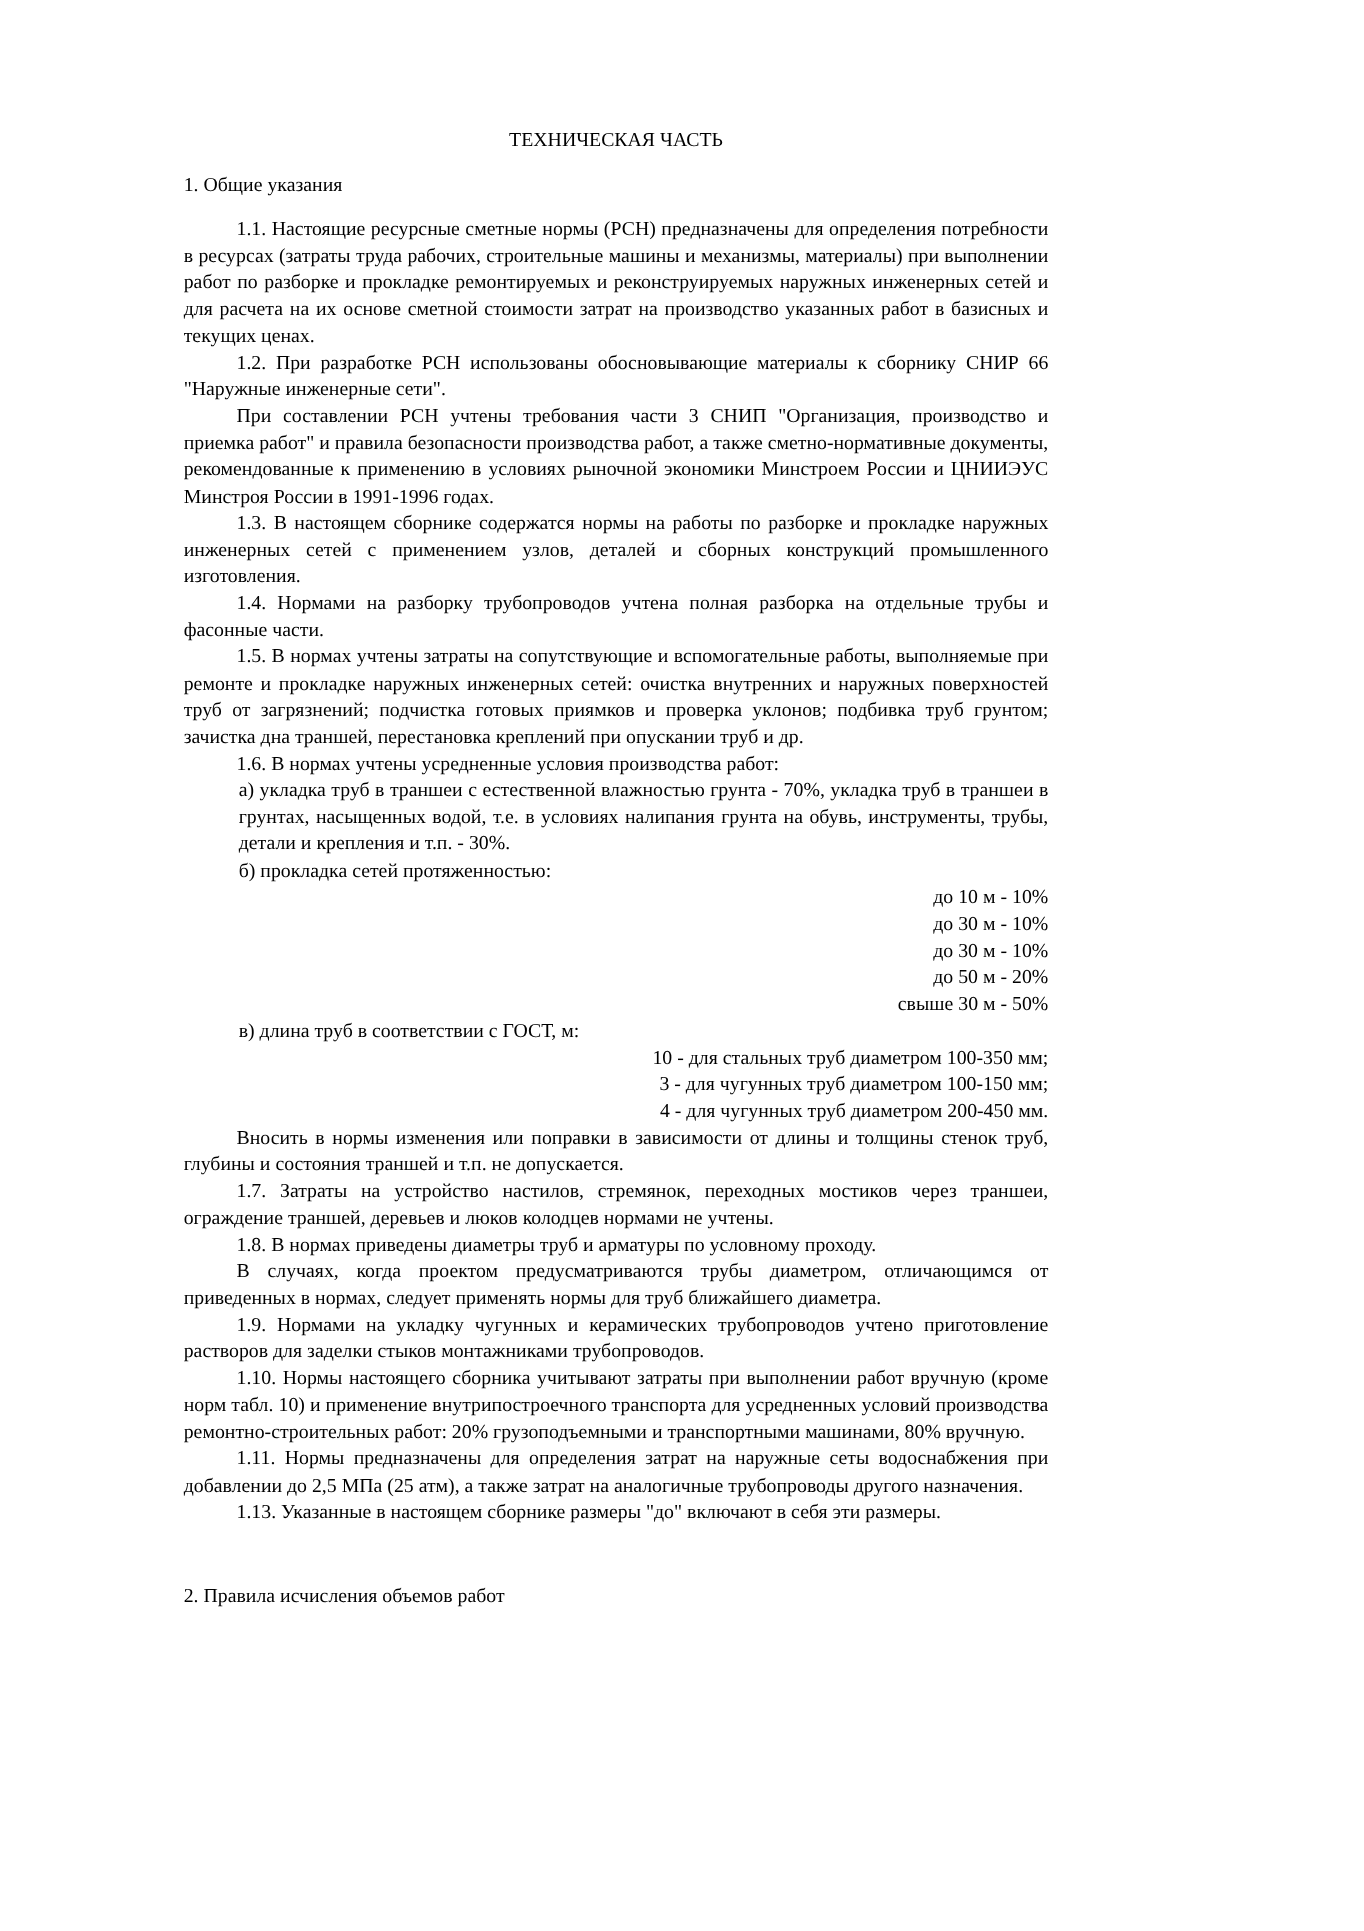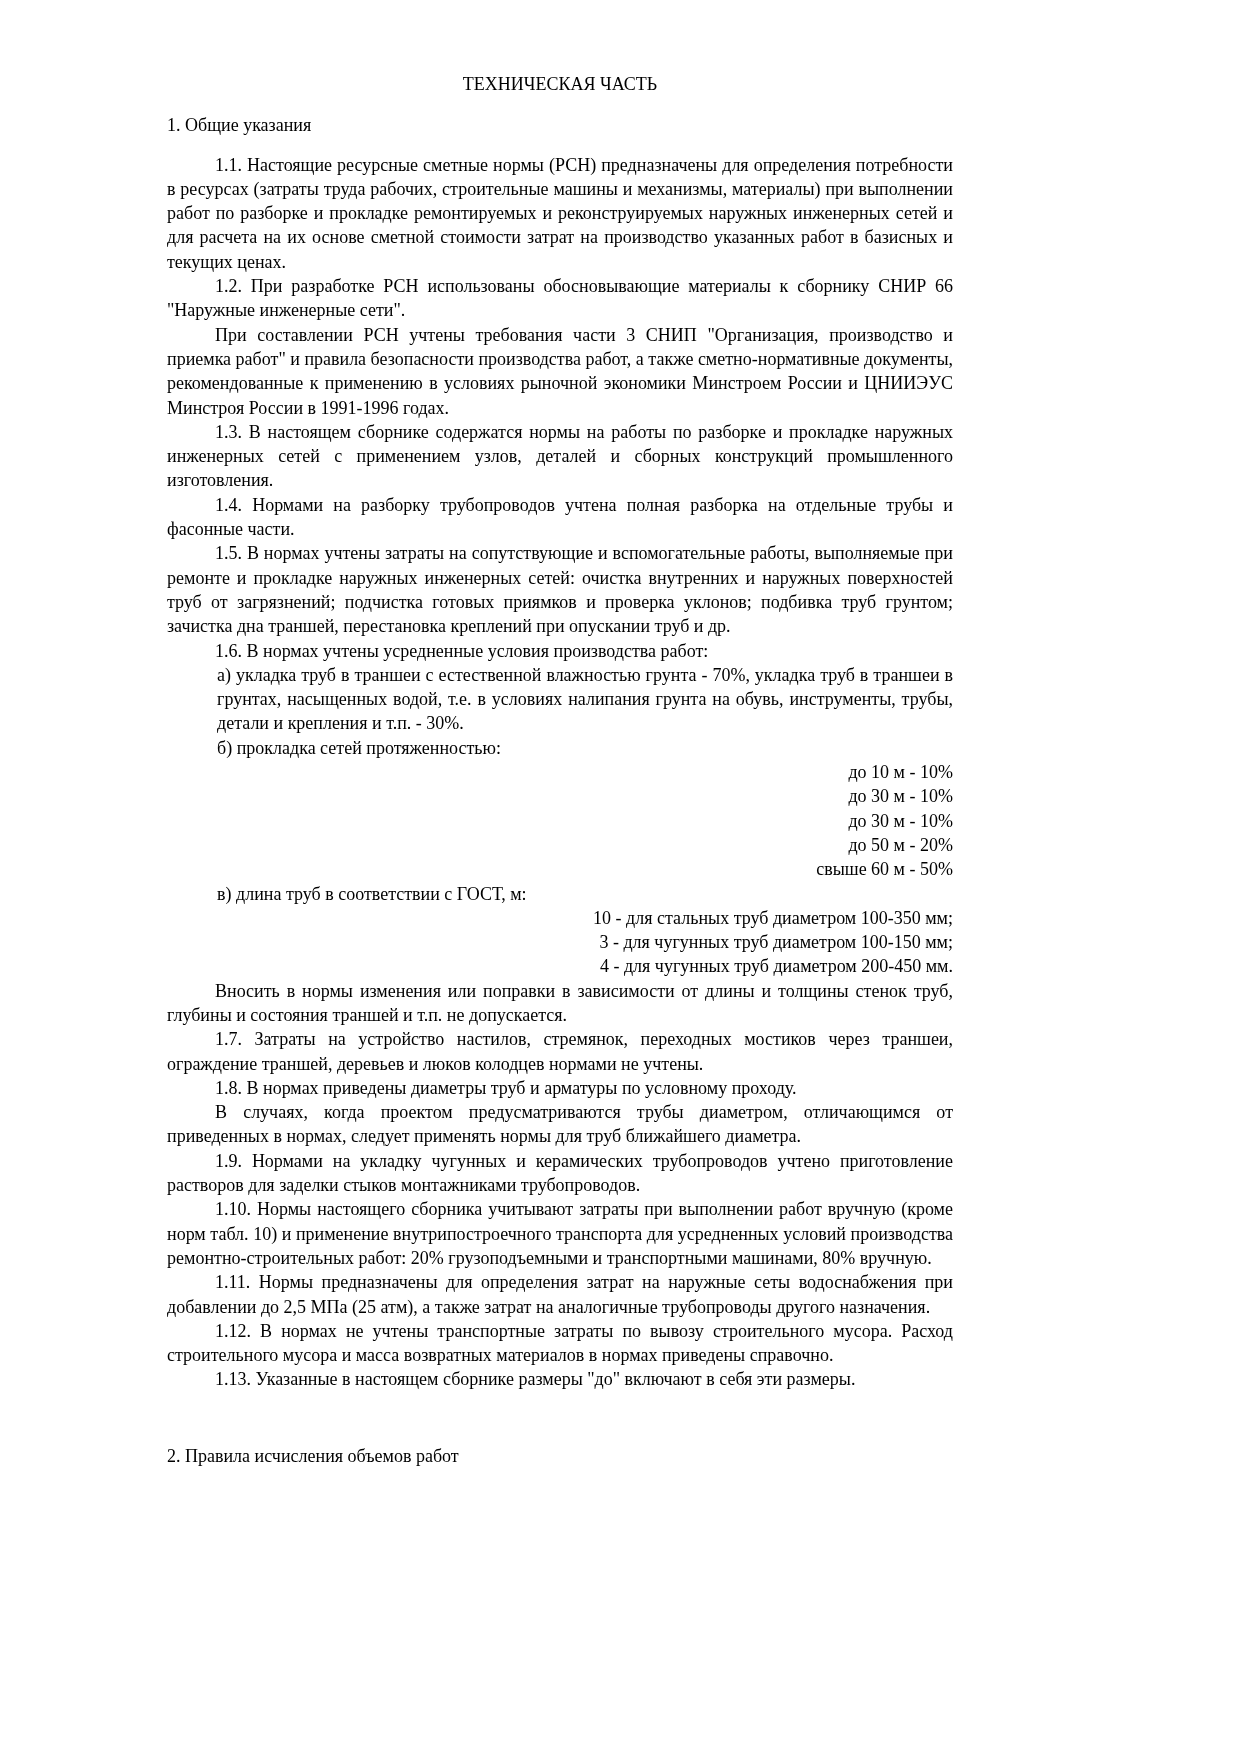--- a/index.html
+++ b/index.html
@@ -6,21 +6,21 @@
     margin: 0;
     padding: 0;
     background: #ffffff;
   }
   .page {
     position: relative;
     width: 1136px;
     height: 1755px;
     background: #ffffff;
     box-sizing: border-box;
-    padding: 72px 183px 0 167px;
+    padding: 115px 183px 0 167px;
     font-family: "Liberation Serif", serif;
     font-size: 18px;
     line-height: 24.3px;
     color: #000000;
     overflow: hidden;
   }
   .doc-title {
     font-size: 18px;
     font-weight: normal;
     text-align: center;
@@ -66,30 +66,29 @@
   <p class="para">1.3. В настоящем сборнике содержатся нормы на работы по разборке и прокладке наружных инженерных сетей с применением узлов, деталей и сборных конструкций промышленного изготовления.</p>
   <p class="para">1.4. Нормами на разборку трубопроводов учтена полная разборка на отдельные трубы и фасонные части.</p>
   <p class="para">1.5. В нормах учтены затраты на сопутствующие и вспомогательные работы, выполняемые при ремонте и прокладке наружных инженерных сетей: очистка внутренних и наружных поверхностей труб от загрязнений; подчистка готовых приямков и проверка уклонов; подбивка труб грунтом; зачистка дна траншей, перестановка креплений при опускании труб и др.</p>
   <p class="para">1.6. В нормах учтены усредненные условия производства работ:</p>
   <p class="item">а) укладка труб в траншеи с естественной влажностью грунта - 70%, укладка труб в траншеи в грунтах, насыщенных водой, т.е. в условиях налипания грунта на обувь, инструменты, трубы, детали и крепления и т.п. - 30%.</p>
   <p class="item">б) прокладка сетей протяженностью:</p>
   <p class="subitem">до 10 м - 10%</p>
   <p class="subitem">до 30 м - 10%</p>
   <p class="subitem">до 30 м - 10%</p>
   <p class="subitem">до 50 м - 20%</p>
-  <p class="subitem">свыше 60 м - 50%</p>
+  <p class="subitem">свыше 30 м - 50%</p>
   <p class="item">в) длина труб в соответствии с ГОСТ, м:</p>
   <p class="subitem">10 - для стальных труб диаметром 100-350 мм;</p>
   <p class="subitem">3 - для чугунных труб диаметром 100-150 мм;</p>
   <p class="subitem">4 - для чугунных труб диаметром 200-450 мм.</p>
   <p class="para">Вносить в нормы изменения или поправки в зависимости от длины и толщины стенок труб, глубины и состояния траншей и т.п. не допускается.</p>
   <p class="para">1.7. Затраты на устройство настилов, стремянок, переходных мостиков через траншеи, ограждение траншей, деревьев и люков колодцев нормами не учтены.</p>
   <p class="para">1.8. В нормах приведены диаметры труб и арматуры по условному проходу.</p>
   <p class="para">В случаях, когда проектом предусматриваются трубы диаметром, отличающимся от приведенных в нормах, следует применять нормы для труб ближайшего диаметра.</p>
   <p class="para">1.9. Нормами на укладку чугунных и керамических трубопроводов учтено приготовление растворов для заделки стыков монтажниками трубопроводов.</p>
   <p class="para">1.10. Нормы настоящего сборника учитывают затраты при выполнении работ вручную (кроме норм табл. 10) и применение внутрипостроечного транспорта для усредненных условий производства ремонтно-строительных работ: 20% грузоподъемными и транспортными машинами, 80% вручную.</p>
   <p class="para">1.11. Нормы предназначены для определения затрат на наружные сеты водоснабжения при добавлении до 2,5 МПа (25 атм), а также затрат на аналогичные трубопроводы другого назначения.</p>
-  <p class="para">1.12. В нормах не учтены транспортные затраты по вывозу строительного мусора. Расход строительного мусора и масса возвратных материалов в нормах приведены справочно.</p>
   <p class="para">1.13. Указанные в настоящем сборнике размеры "до" включают в себя эти размеры.</p>
 
   <div class="section-heading second">2. Правила исчисления объемов работ</div>
 
 </div>
 
 </body></html>

